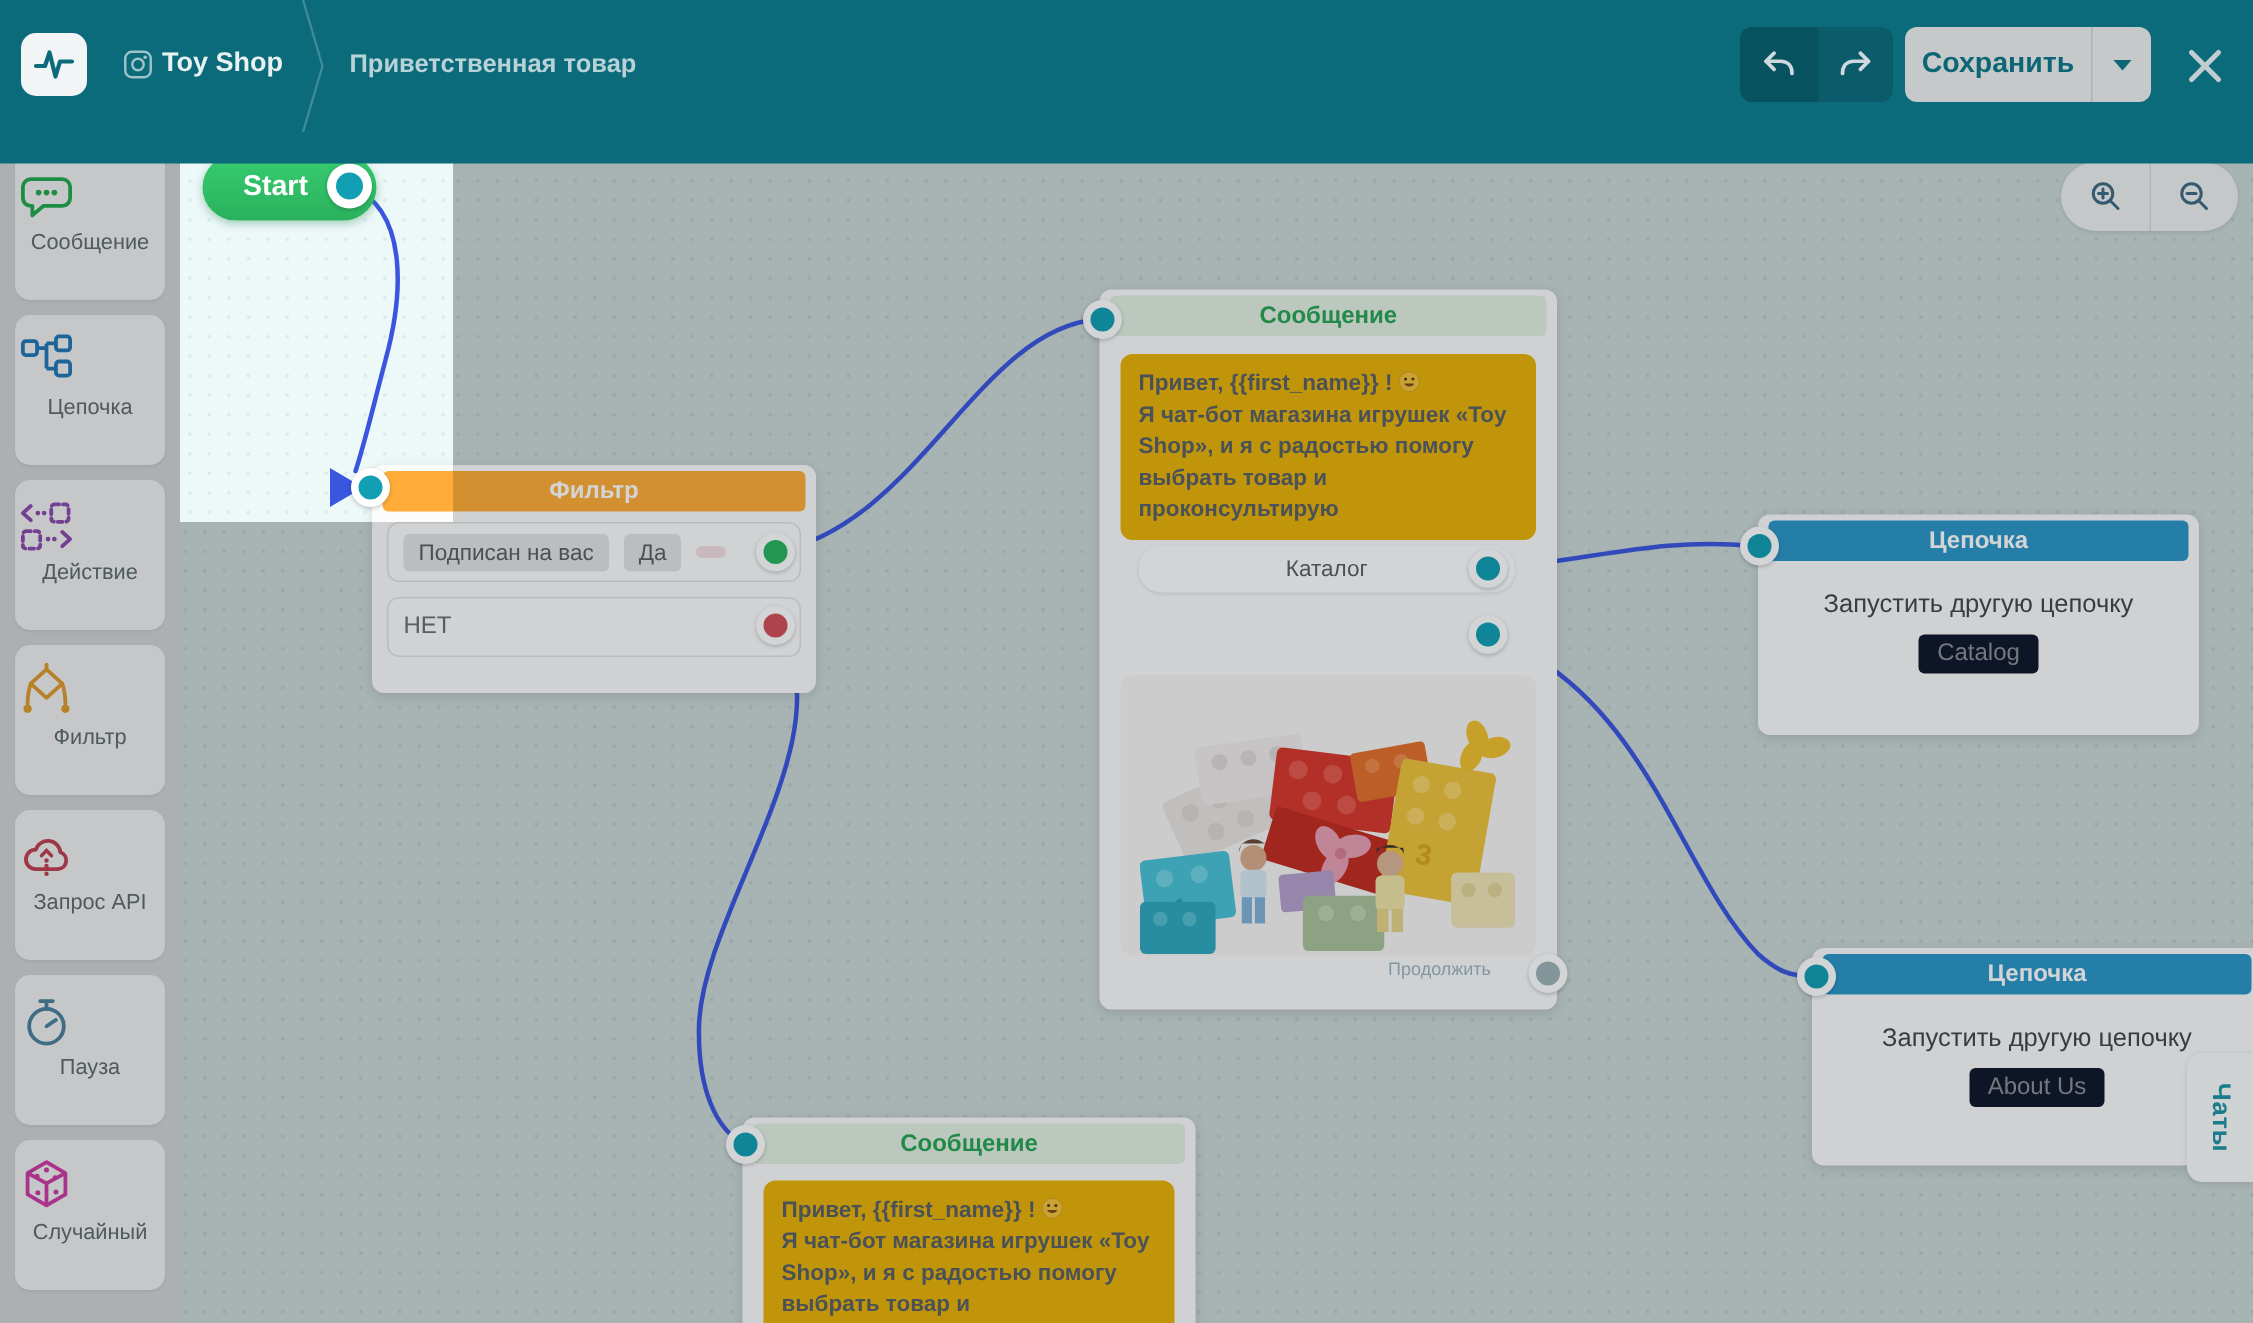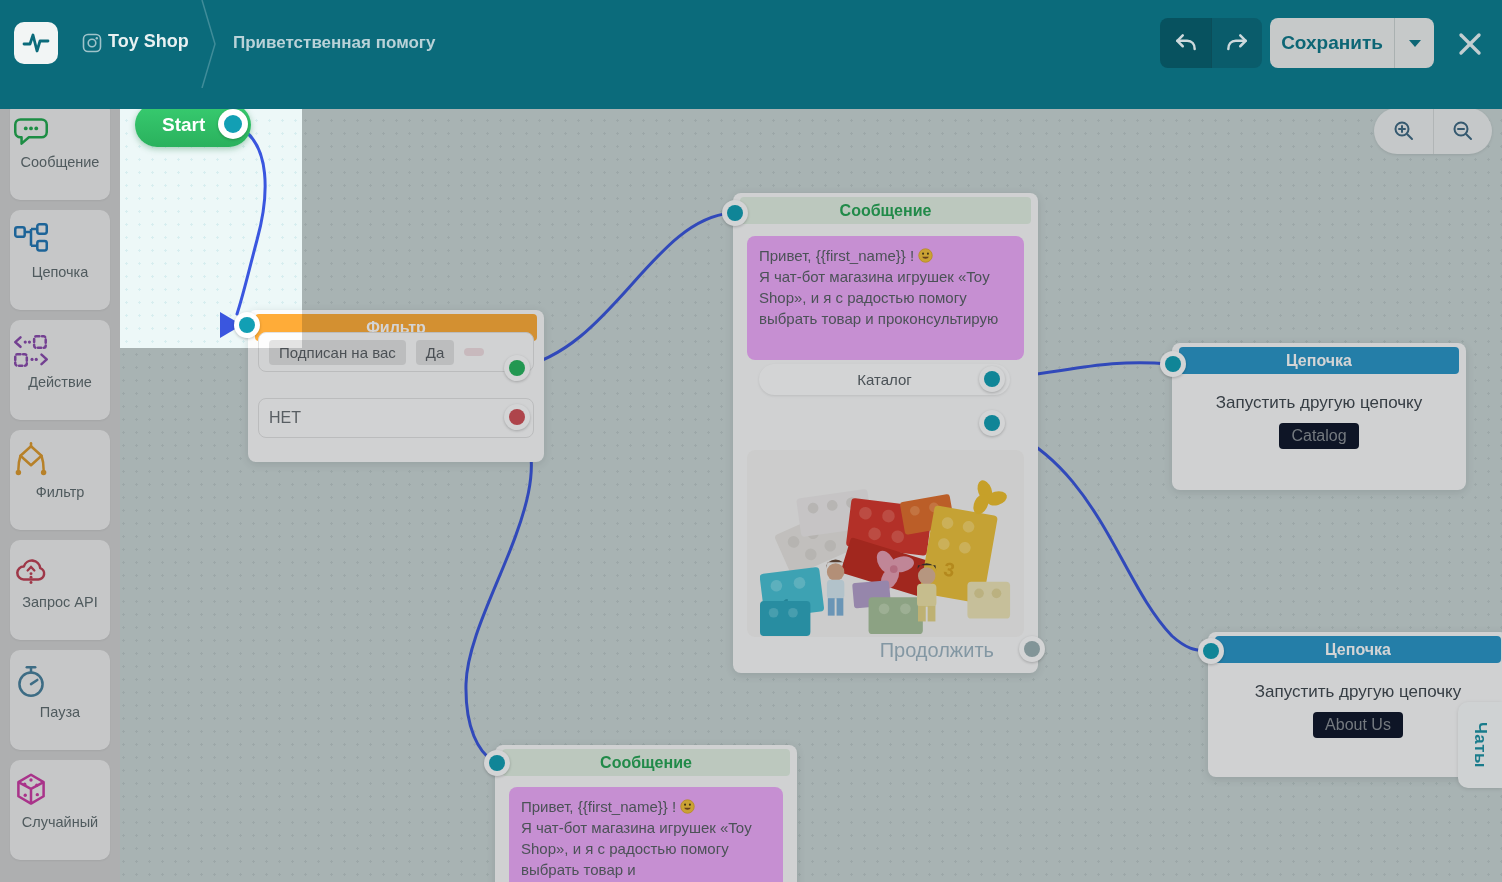--- a/index.html
+++ b/index.html
@@ -60,28 +60,28 @@
   .filter-row { position:absolute; left:10px; right:10px; height:40px; border:1px solid #e2e2e2;
     border-radius:8px; background:#fdfdfd; display:flex; align-items:center; padding:0 10px; gap:10px; }
   .chip { background:#e3e3e3; border-radius:4px; padding:4px 10px; font-size:15px; color:#5a5f63; white-space:nowrap; }
   .mini-pill { width:20px; height:8px; border-radius:4px; background:#f2dfe2; }
   .else-label { font-size:16px; color:#6a6f73; }
 
   
   .msg1-node { left:733px; top:105px; width:305px; height:480px; }
   .msg2-node { left:495px; top:657px; width:302px; height:200px; }
   .msg-header { background:#e3f1e3; color:#27a555; }
-  .bubble { position:absolute; left:14px; right:14px; background:#f0abfc; border-radius:8px;
-    padding:9px 12px; font-size:15px; line-height:21px; color:#5a6166; }
+  .bubble { position:absolute; left:14px; right:14px; background:#eab308; border-radius:8px;
+    padding:9px 12px; font-size:15px; line-height:21px; color:#5a6166;font-weight:bold; }
   .msg-btn { position:absolute; left:26px; right:28px; height:31px; border-radius:16px; background:#ffffff;
     box-shadow:0 1px 3px rgba(0,0,0,0.10); display:flex; align-items:center; justify-content:center;
     font-size:15px; color:#5a6166; }
   .img-block { position:absolute; left:14px; right:14px; top:257px; height:187px; background:#f7f6f4;
     border-radius:8px; display:flex; align-items:flex-end; justify-content:center; overflow:hidden; }
-  .continue-label { position:absolute; right:44px; top:446px; font-size:20px; color:#9eb5c2; }
+  .continue-label { position:absolute; right:44px; top:446px; font-size:12px; color:#9eb5c2; }
 
   
   .chain1-node { left:1172px; top:255px; width:294px; height:147px; }
   .chain2-node { left:1208px; top:544px; width:300px; height:145px; }
   .chain-header { background:#2a97c9; color:#fff; }
   .chain-action { position:absolute; left:0; right:0; top:50px; text-align:center;
     font-size:17px; font-weight:normal; color:#40484f; }
   .chain-chip { position:absolute; left:0; right:0; top:80px; text-align:center; }
   .chain-chip span { display:inline-block; background:#0f172a; border-radius:4px; padding:4px 12px;
     font-size:16px; color:#8b9096; }
@@ -124,21 +124,21 @@
       <path d="M517 280 C612 262 652 132 731 125"></path>
       <path d="M517 329 C568 398 468 518 466 596 C465 641 479 664 493 673"></path>
       <path d="M992 291 C1062 286 1102 270 1169 276"></path>
       <path d="M992 335 C1098 374 1118 492 1172 548 C1189 563 1197 562 1207 563"></path>
     </g>
     <polygon points="220,224 242,237 220,250" fill="#3a56df"></polygon>
   </svg>
 
   <div class="node filter-node">
     <div class="node-header">Фильтр</div>
-    <div class="filter-row" style="top:22px;">
+    <div class="filter-row" style="top:38px;">
       <span class="chip">Подписан на вас</span>
       <span class="chip">Да</span>
       <span class="mini-pill"></span>
     </div>
     <div class="filter-row" style="top:88px;">
       <span class="else-label">НЕТ</span>
     </div>
   </div>
 
   <div class="node msg1-node">
@@ -443,21 +443,21 @@
       </g>
         <circle cx="14.8" cy="5.2" r="1.2" fill="#9fc3ca"></circle>
     </svg>
   </div>
   <span class="bot-name">Toy Shop</span>
   <div class="crumb-sep">
     <svg width="18" height="88" viewBox="0 0 18 88">
         <path d="M2 0 L15 44 L2 88" fill="none" stroke="rgba(220,240,245,0.25)" stroke-width="1.5"></path>
       </svg>
   </div>
-  <span class="flow-title">Приветственная помогу</span>
+  <span class="flow-title">Приветственная товар</span>
 
   <div class="undo-group">
     <div class="undo-btn">
       <svg width="26" height="26" viewBox="0 0 24 24">
         <g fill="none" stroke="#cdd9dc" stroke-width="2.3" stroke-linecap="round" stroke-linejoin="round">
           <path d="M9 5 L4 10 L9 15"></path>
             <path d="M4 10 H13 C17.5 10 20 13 20 17.5"></path>
         </g>
         </svg>
     </div>

